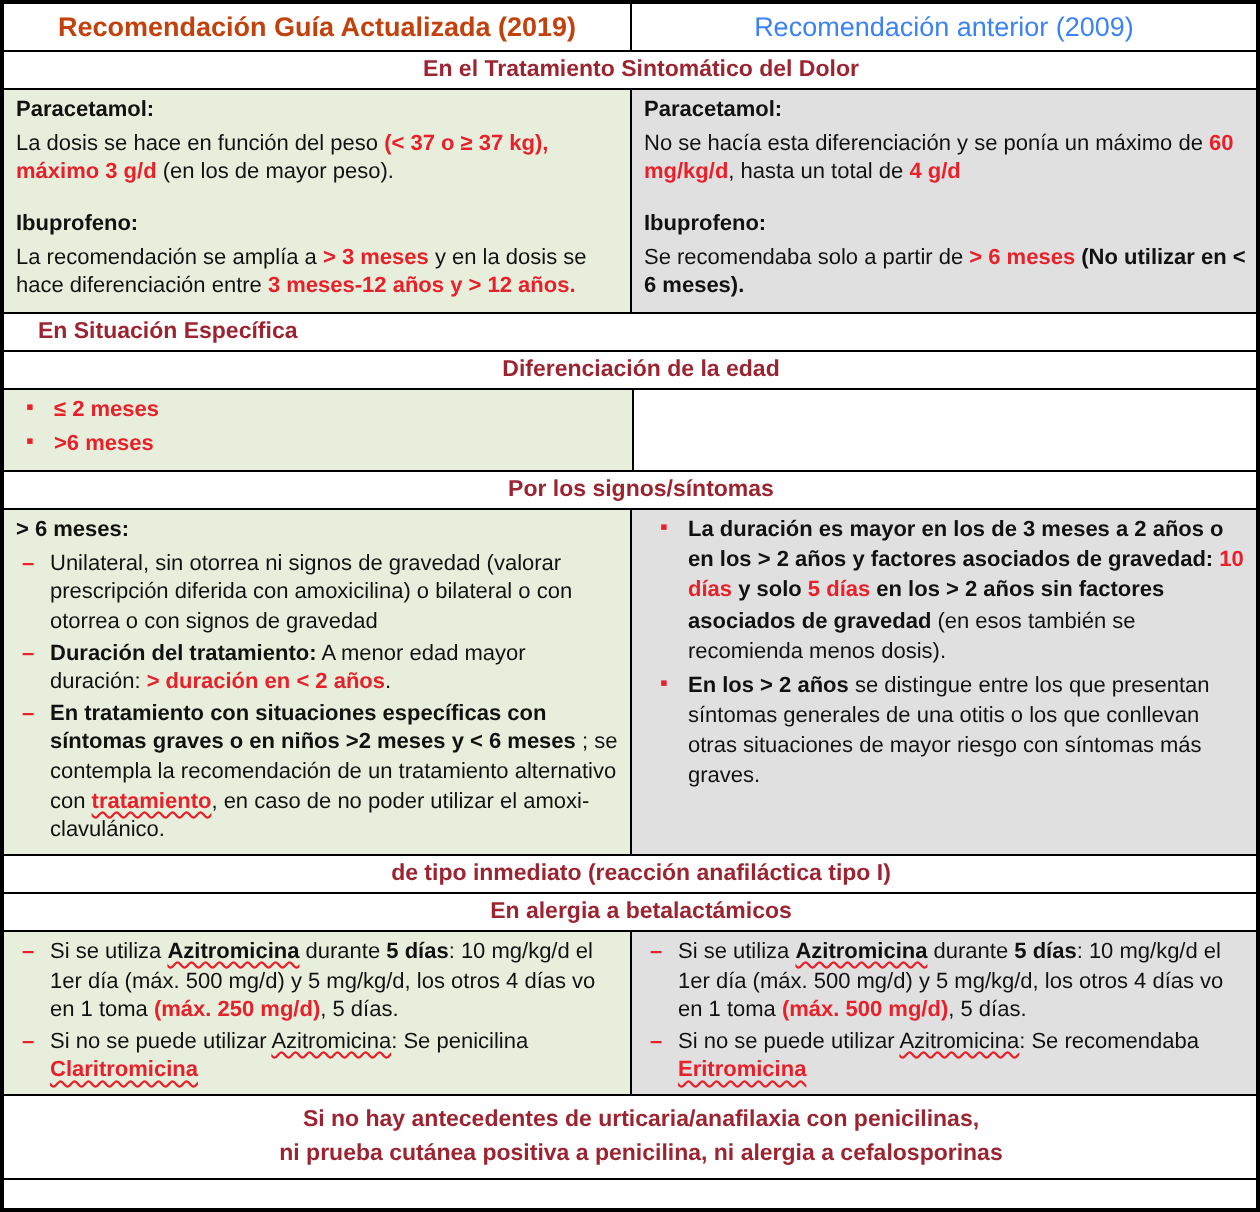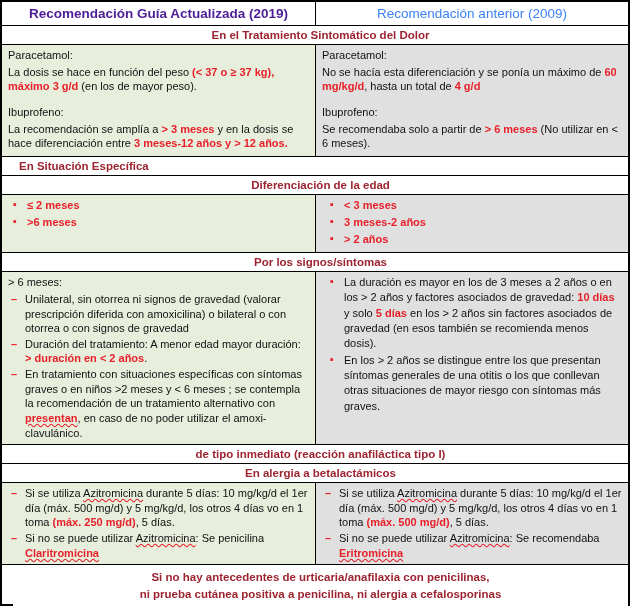--- a/index.html
+++ b/index.html
@@ -36,21 +36,21 @@
     padding: 3px 5px 3px 6px;
     overflow: hidden;
   }
   .cell.left  { width: 315px; background: #e8eedc; border-right: 1.5px solid #000000; }
   .cell.right { width: 313px; background: #e0e0e0; }
   .cell.full  { width: 100%; background: #ffffff; }
 
   
   .hdr-row .cell { background: #ffffff; padding: 4px 4px; text-align: center; }
   .hdr-new {
-    color: #4c1d95;
+    color: #c2410c;
     font-weight: bold;
     font-size: 13.5px;
   }
   .hdr-old {
     color: #3b82f6;
     font-weight: normal;
     font-size: 13.5px;
   }
 
   
@@ -61,21 +61,21 @@
     font-size: 11.5px;
     padding: 3px 4px;
     background: #ffffff;
     margin-left: 11px;
   }
   .banner.two-line { line-height: 1.45; padding: 4px 4px; }
   .banner.leftal { text-align: left; padding-left: 6px; }
 
   
   .r { color: #e8202a; font-weight: bold; }
-  .b { font-weight: normal; }
+  .b { font-weight: bold; }
   .sq { text-decoration: underline; text-decoration-style: wavy;
         text-decoration-color: #e8202a; text-underline-offset: 1px; }
 
   p.para { margin: 0 0 2px 0; line-height: 1.33; }
   p.gap  { margin-top: 11px; }
 
   
   ul.dash, ul.sqr {
     margin: 0; padding: 0; list-style: none;
   }
@@ -167,47 +167,40 @@
     <div class="cell full banner">Diferenciación de la edad</div>
   </div>
 
   <div class="row">
     <div class="cell left cell-body">
       <ul class="sqr agelist">
         <li>≤ 2 meses</li>
         <li>&gt;6 meses</li>
       </ul>
     </div>
-    <div class="cell right cell-body">
-      <ul class="sqr agelist wide">
-        <li>&lt; 3 meses</li>
-        <li>3 meses-2 años</li>
-        <li>&gt; 2 años</li>
-      </ul>
-    </div>
   </div>
 
   <div class="row">
     <div class="cell full banner">Por los signos/síntomas</div>
   </div>
 
   <div class="row">
     <div class="cell left cell-body">
       <p class="para">
         <span class="b">&gt; 6 meses:</span>
       </p>
       <ul class="dash">
         <li>
           <span>Unilateral, sin otorrea ni signos de gravedad (valorar prescripción diferida con amoxicilina) o bilateral o con otorrea o con signos de gravedad</span>
         </li>
         <li>
           <span class="b">Duración del tratamiento:</span><span> A menor edad mayor duración: </span><span class="r">&gt; duración en &lt; 2 años</span><span>.</span>
         </li>
         <li>
-          <span class="b">En tratamiento con situaciones específicas con síntomas graves o en niños &gt;2 meses y &lt; 6 meses </span><span>; se contempla la recomendación de un tratamiento alternativo con </span><span class="r sq">presentan</span><span>, en caso de no poder utilizar el amoxi-clavulánico.</span>
+          <span class="b">En tratamiento con situaciones específicas con síntomas graves o en niños &gt;2 meses y &lt; 6 meses </span><span>; se contempla la recomendación de un tratamiento alternativo con </span><span class="r sq">tratamiento</span><span>, en caso de no poder utilizar el amoxi-clavulánico.</span>
         </li>
       </ul>
     </div>
     <div class="cell right cell-body">
       <ul class="sqr wide">
         <li>
           <span class="b">La duración es mayor en los de 3 meses a 2 años o en los &gt; 2 años y factores asociados de gravedad: </span><span class="r">10 días</span><span class="b"> y solo </span><span class="r">5 días</span><span class="b"> en los &gt; 2 años sin factores asociados de gravedad</span><span> (en esos también se recomienda menos dosis).</span>
         </li>
         <li class="spaced">
           <span class="b">En los &gt; 2 años</span><span> se distingue entre los que presentan síntomas generales de una otitis o los que conllevan otras situaciones de mayor riesgo con síntomas más graves.</span>

